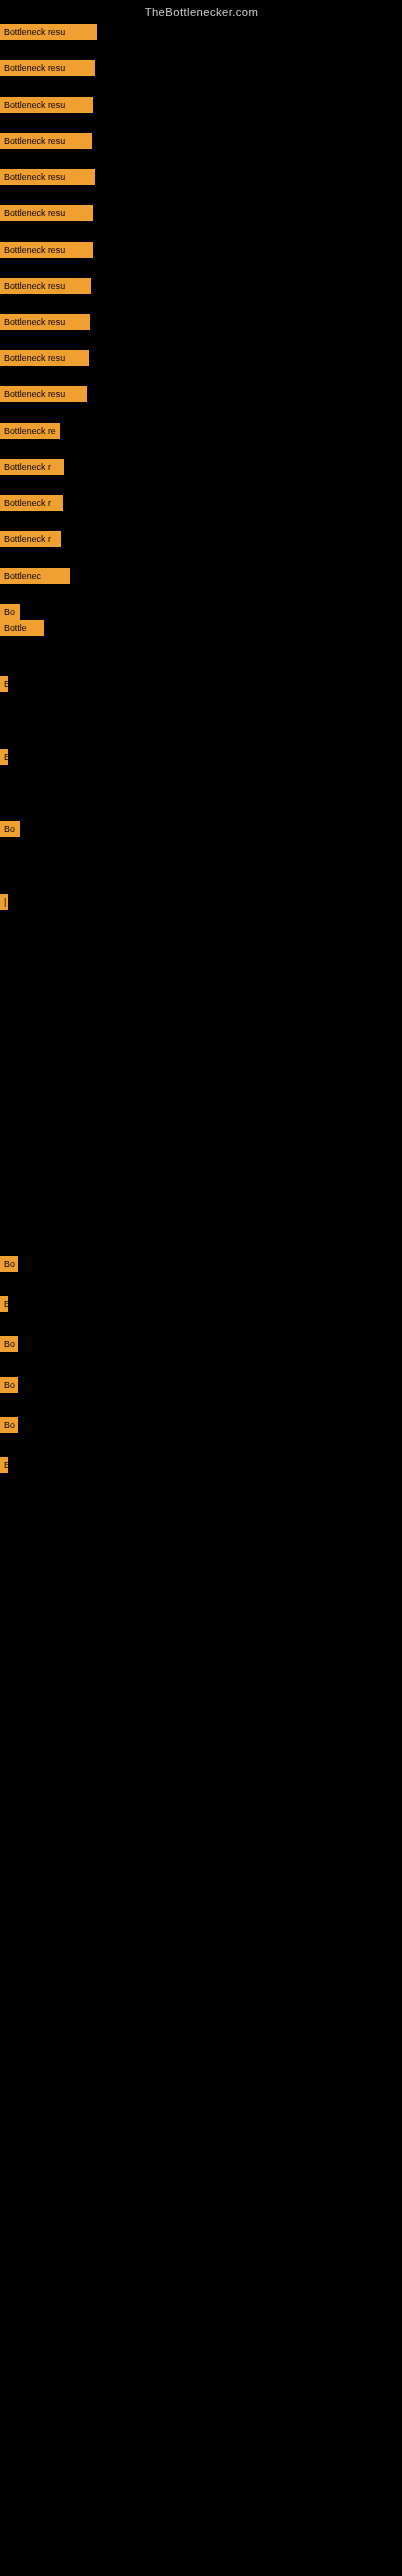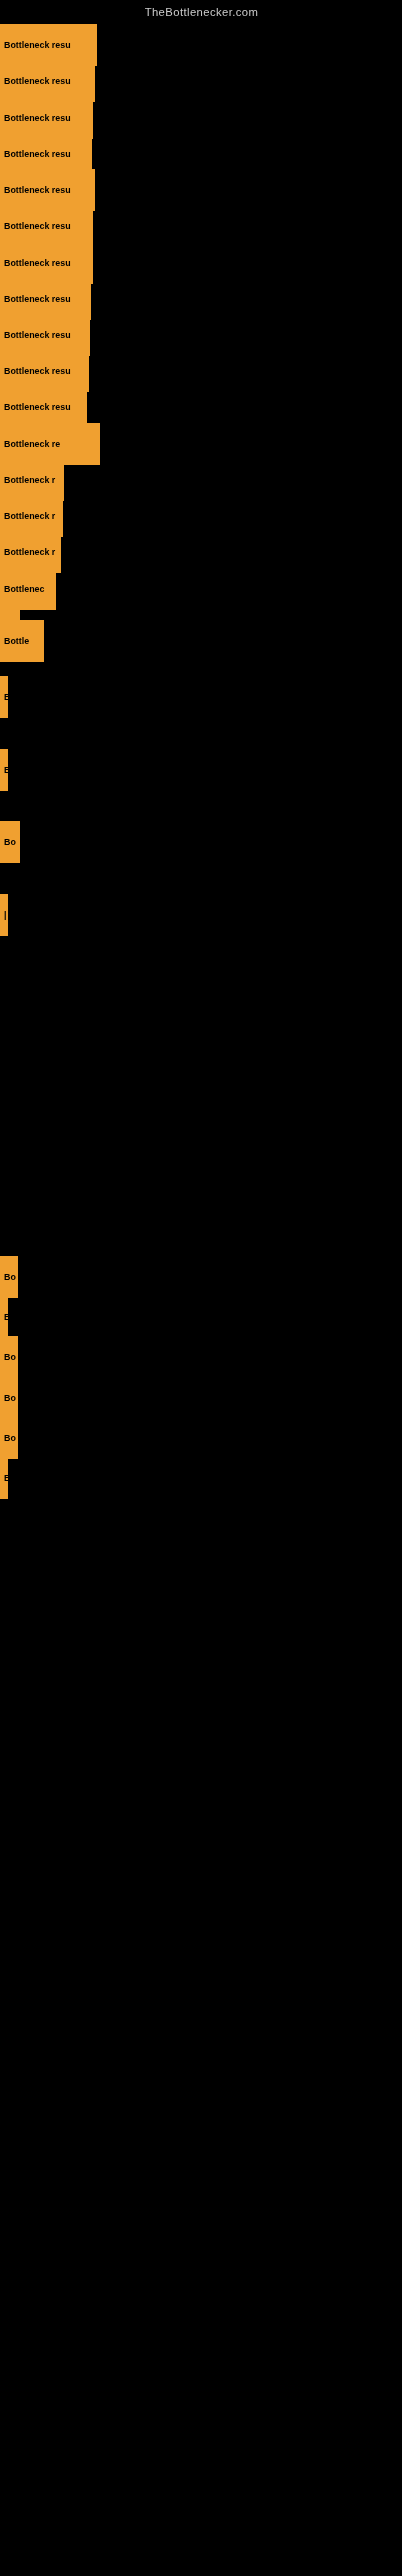--- a/index.html
+++ b/index.html
@@ -21,22 +21,22 @@
     .bar-row {
       position: absolute;
       left: 0;
       display: flex;
       align-items: center;
     }
     .bar-label {
       background-color: #f0a030;
       color: #000;
       font-size: 8.9px;
-      font-weight: bold;
-      padding: 16px 4px;
+      font-weight: normal;
+      padding: 3px 4px;
       white-space: nowrap;
       overflow: hidden;
     }
   </style>
 </head>
 <body>
 
 <div class="site-title">TheBottlenecker.com</div>
 
 <div class="bar-row" style="top: 24px;">
@@ -66,33 +66,33 @@
 <div class="bar-row" style="top: 314px;">
     <div class="bar-label" style="width: 90px;">Bottleneck resu</div>
   </div>
 <div class="bar-row" style="top: 350px;">
     <div class="bar-label" style="width: 89px;">Bottleneck resu</div>
   </div>
 <div class="bar-row" style="top: 386px;">
     <div class="bar-label" style="width: 87px;">Bottleneck resu</div>
   </div>
 <div class="bar-row" style="top: 423px;">
-    <div class="bar-label" style="width: 100px;">Bottleneck re</div>
+    <div class="bar-label" style="width: 60px;">Bottleneck re</div>
   </div>
 <div class="bar-row" style="top: 459px;">
     <div class="bar-label" style="width: 64px;">Bottleneck r</div>
   </div>
 <div class="bar-row" style="top: 495px;">
     <div class="bar-label" style="width: 63px;">Bottleneck r</div>
   </div>
 <div class="bar-row" style="top: 531px;">
     <div class="bar-label" style="width: 61px;">Bottleneck r</div>
   </div>
 <div class="bar-row" style="top: 568px;">
-    <div class="bar-label" style="width: 56px;">Bottlenec</div>
+    <div class="bar-label" style="width: 70px;">Bottlenec</div>
   </div>
 <div class="bar-row" style="top: 604px;">
     <div class="bar-label" style="width: 20px;">Bo</div>
   </div>
 <div class="bar-row" style="top: 620px;">
     <div class="bar-label" style="width: 44px;">Bottle</div>
   </div>
 <div class="bar-row" style="top: 676px;">
     <div class="bar-label" style="width: 6.4px;">B</div>
   </div>

